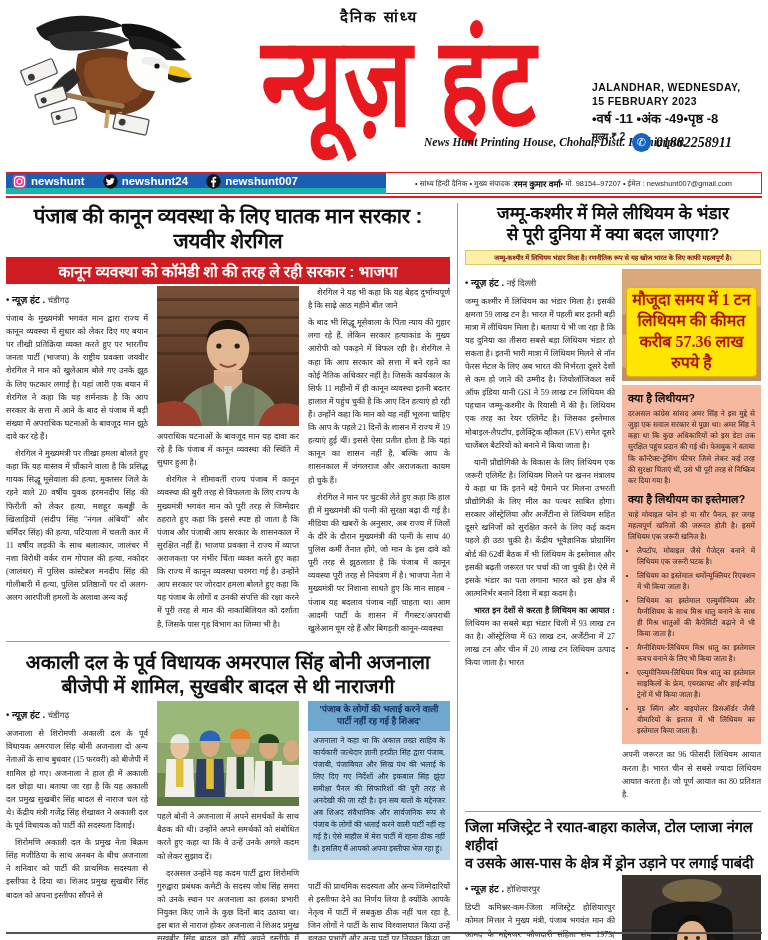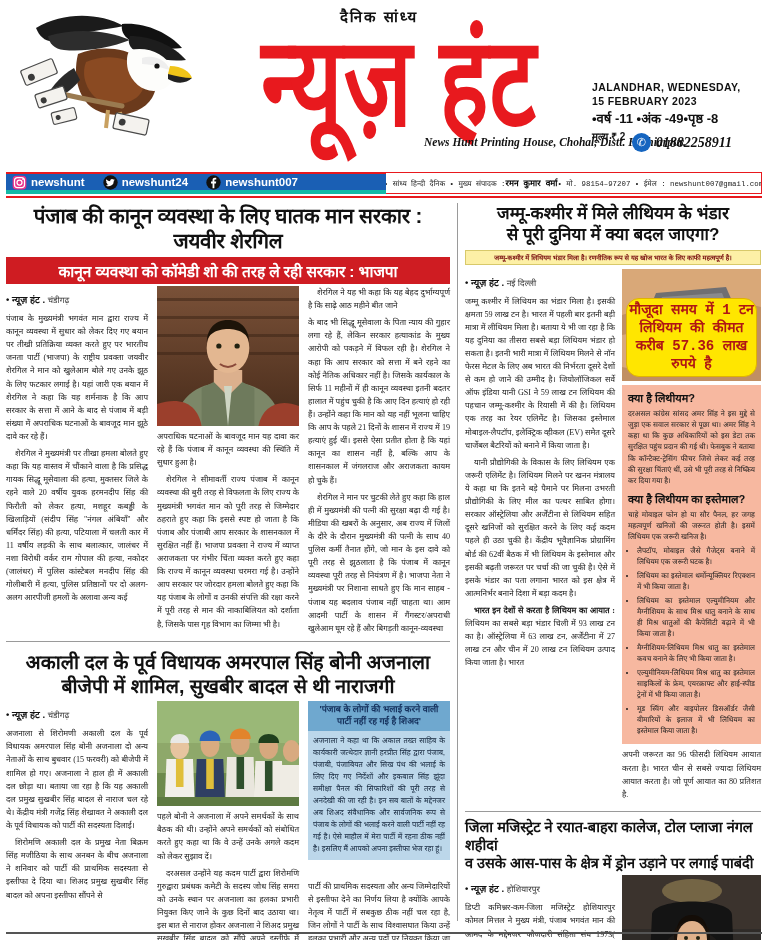--- a/index.html
+++ b/index.html
@@ -49,30 +49,30 @@
     font-family:"Liberation Sans", sans-serif; color:#111;
   }
   .date-block .l1, .date-block .l2 { font-size:10.5px; font-weight:700; letter-spacing:0.4px; line-height:1.35; }
   .date-block .l3 { font-size:13px; font-weight:700; line-height:1.5; margin-top:1px;}
   .date-block .l4 { font-size:10px; font-weight:700; line-height:1.5;}
 
   
   .social-bar { height:22px; display:flex; margin-top:4px; }
   .social-left {
     width:380px; background:#1a5fb4; display:flex; align-items:center; gap:0px;
-    border-top:2px solid #e8191e; border-bottom:4px solid #14b8a6;
+    border-top:2px solid #e8191e; border-bottom:6px solid #14b8a6;
     padding-left:6px;
   }
   .soc-item { display:flex; align-items:center; gap:4px; margin-right:18px; }
   .soc-label { font-family:"Liberation Sans",sans-serif; font-size:11.5px; font-weight:700; color:#ffffff; }
   .ico { width:15px; height:15px; display:block; }
   .social-right {
     flex:1; border:1.4px solid #e8191e; border-left:none; background:#fff;
     display:flex; align-items:center; justify-content:center;
-    font-family:Liberation Mono, monospace; font-size:7.4px; color:#222;
+    font-family:Liberation Sans, sans-serif; font-size:7.4px; color:#222;
     padding:0 20px; white-space:nowrap; overflow:hidden;
   }
   .social-right b { color:#000; font-size:8.4px; }
 
   .rule-thick { height:2px; background:#e8191e; margin-top:2px; }
 
   
   .content { display:flex; margin-top:5px; height:718px; }
   .col-left { width:452px; padding-right:7px; border-right:1px solid #9a9a9a; }
   .col-right { width:303px; padding-left:7px; }
@@ -145,23 +145,23 @@
   }
   .box-blue p {
     margin:4px 5px 0 5px; font-family:"Liberation Serif",serif; font-size:7.5px;
     line-height:1.6; text-align:justify; color:#12243a;
   }
 
   
   .burst {
     position:absolute; left:4px; right:4px; bottom:4px;
     background:#ffe600; border:1.5px solid #e0b400;
-    color:#b01515; font-family:Liberation Mono, monospace; font-weight:700;
-    font-size:14px; text-align:center; line-height:1.3; padding:2px 2px;
-    border-radius:13px;
+    color:#b01515; font-family:Liberation Serif, serif; font-weight:700;
+    font-size:16px; text-align:center; line-height:1.3; padding:2px 2px;
+    border-radius:4px;
   }
 
   .sec-divider { border-top:1px solid #9a9a9a; margin:6px 0 0 0; }
   .bottom-rule { position:absolute; left:6px; right:6px; bottom:6px; height:2px; background:#555; }
 
   
   .pic-man {
     height:140px;
     background:
       radial-gradient(circle at 58% 34%, #e8c4a6 0 10%, transparent 11%),

